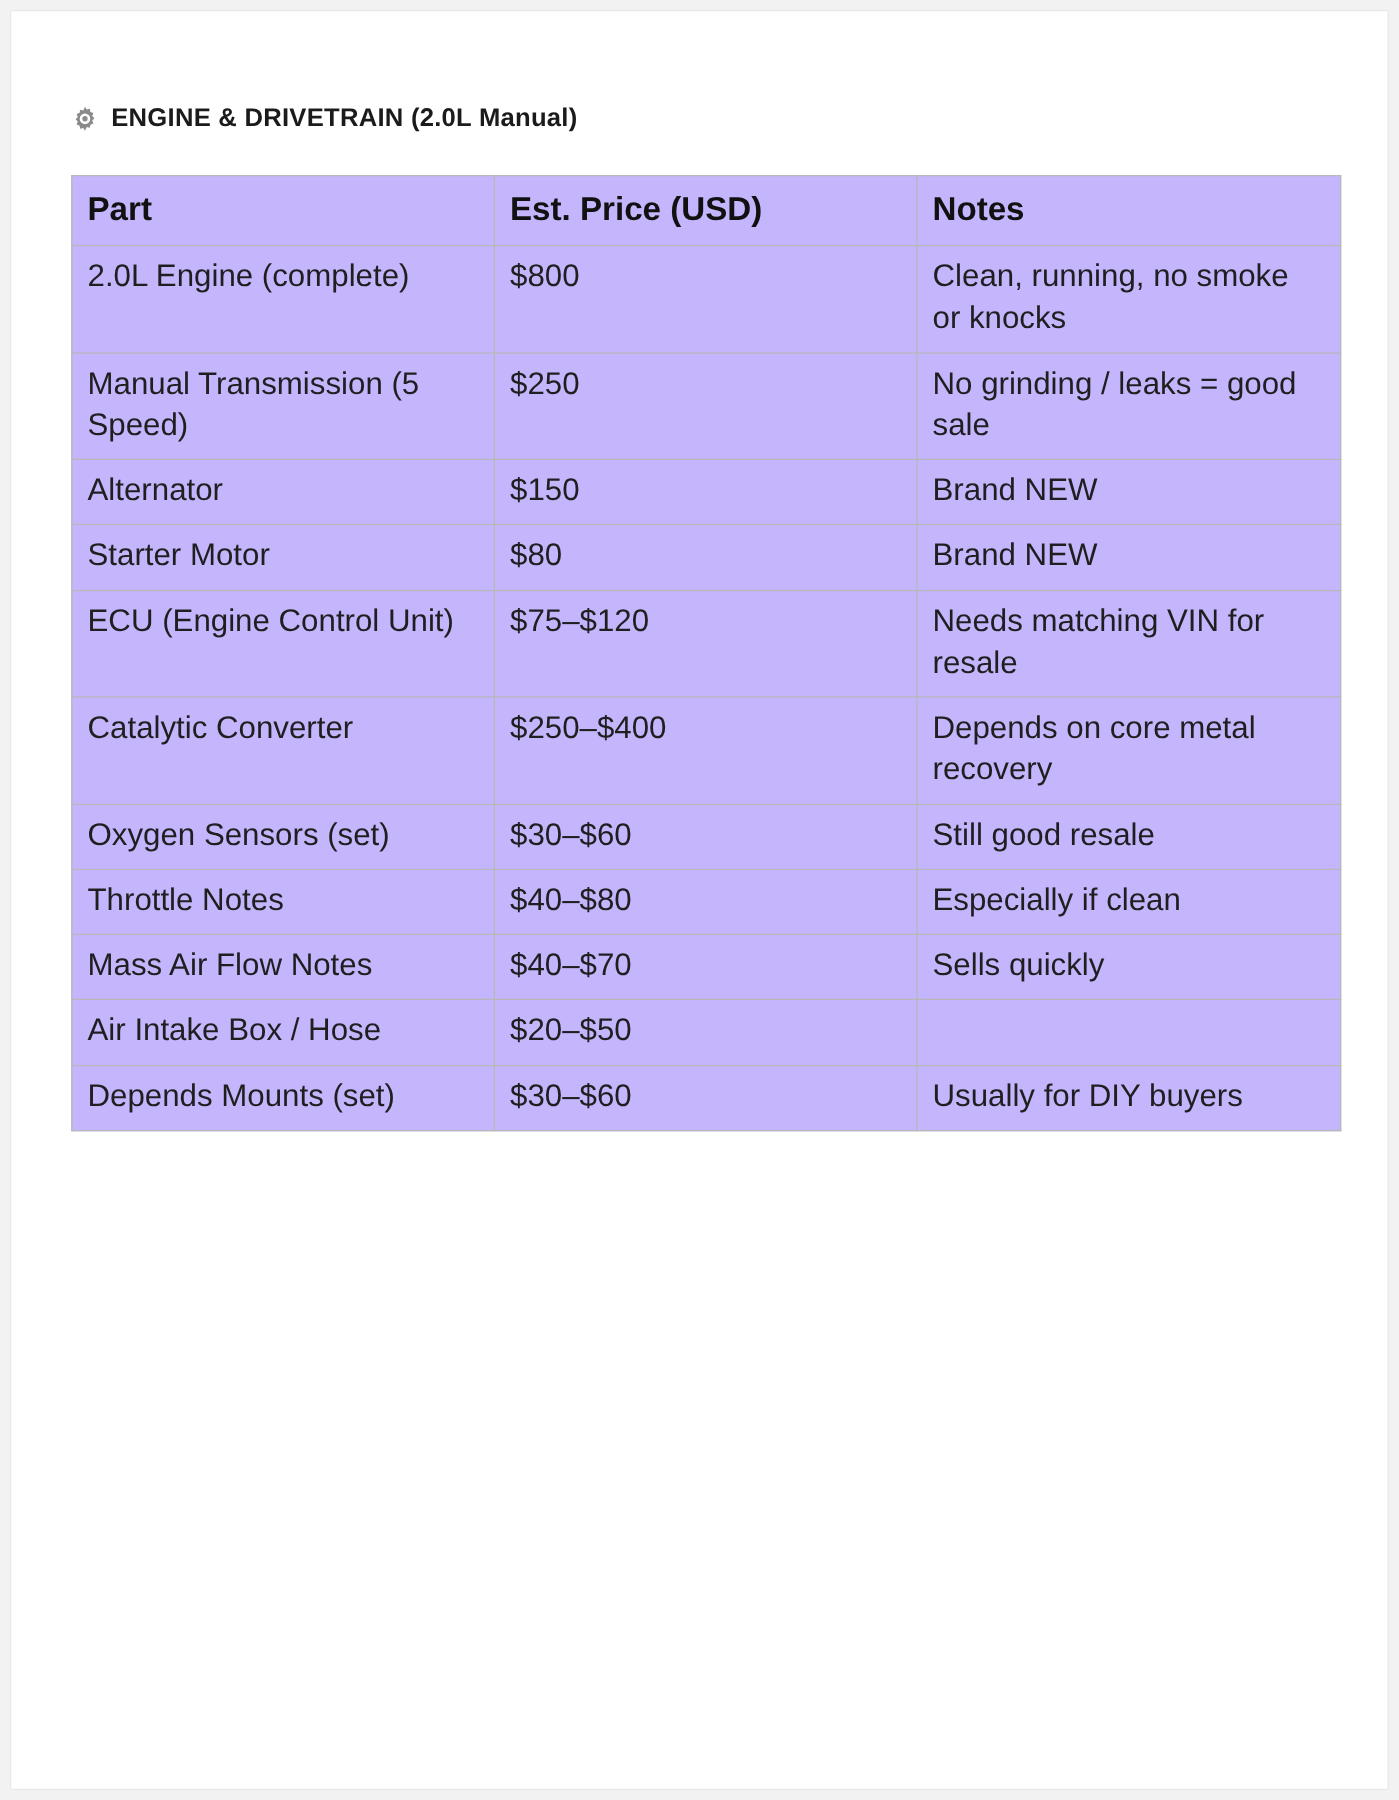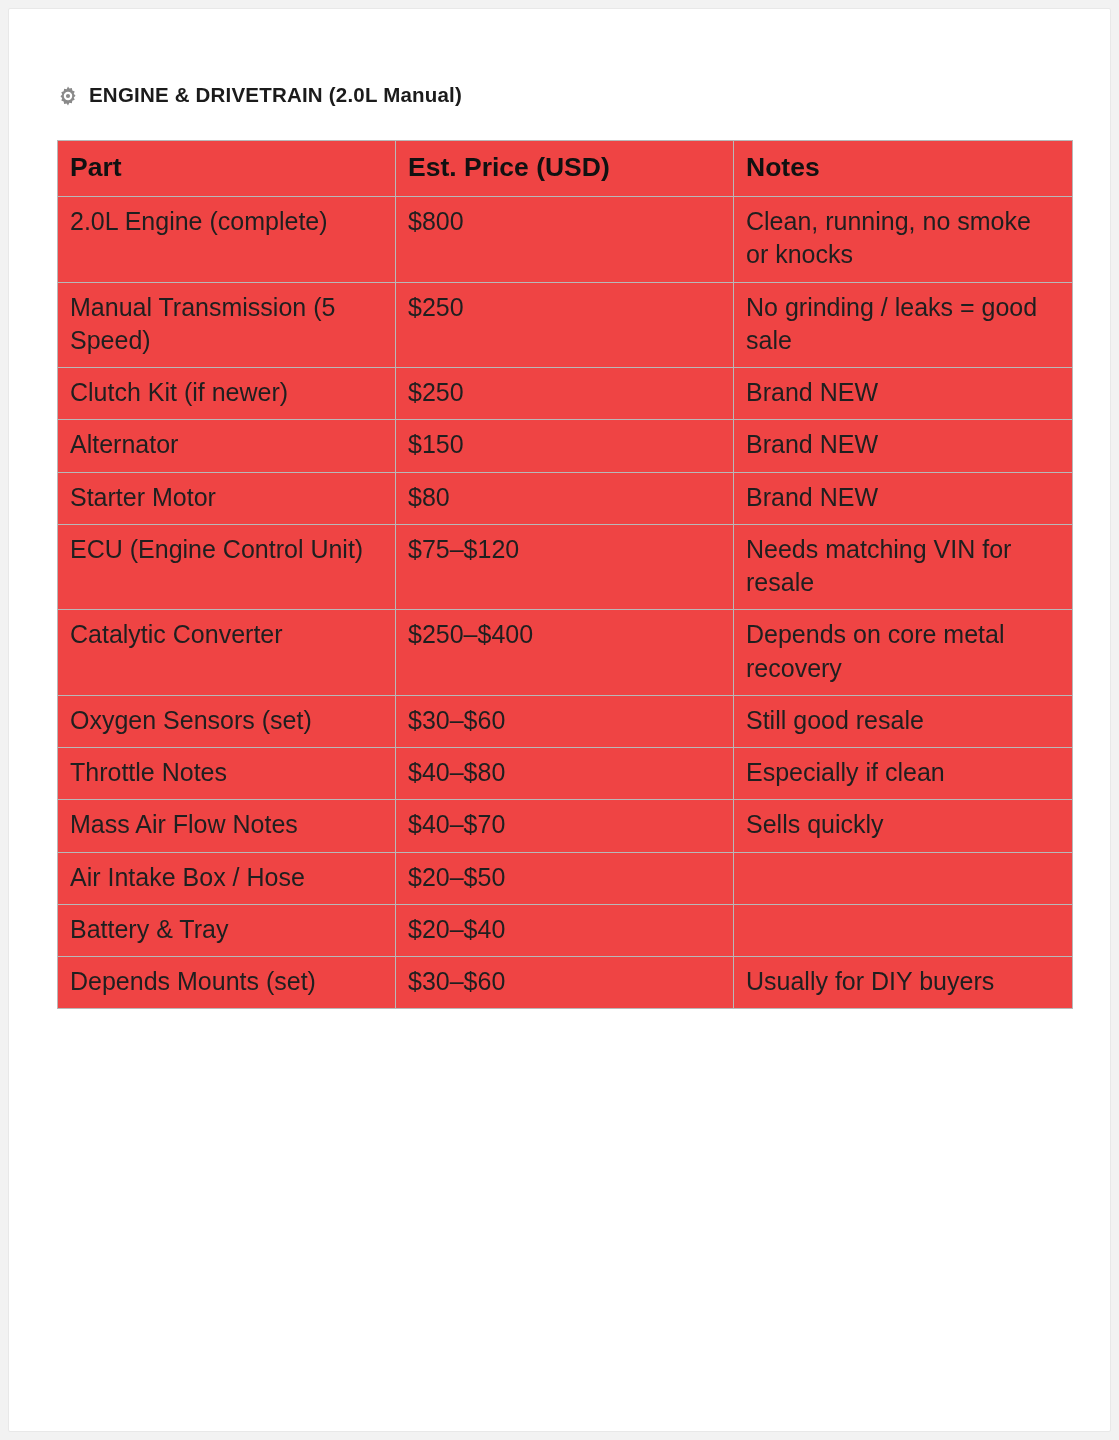--- a/index.html
+++ b/index.html
@@ -20,42 +20,42 @@
     width: 1103px;
     height: 1424px;
     background: #ffffff;
     box-sizing: border-box;
     border: 1px solid #e8e8e8;
     border-radius: 2px;
     overflow: hidden;
   }
   .section-heading {
     display: flex;
-    align-items: flex-end;
+    align-items: center;
     gap: 10px;
     margin: 74px 0 0 48px;
     font-size: 20.5px;
     font-weight: bold;
     color: #1b1b1b;
     letter-spacing: 0.2px;
   }
   .gear-icon {
     display: inline-block;
     width: 22px;
     height: 22px;
     position: relative;
     flex: 0 0 auto;
   }
   .gear-icon svg { display: block; }
   table.parts-table {
     border-collapse: collapse;
     margin: 33px 0 0 48px;
     width: 1015px;
     table-layout: fixed;
-    background: #ef4444;
+    background: #c4b5fd;
   }
   table.parts-table col.c1 { width: 338px; }
   table.parts-table col.c2 { width: 338px; }
   table.parts-table col.c3 { width: 339px; }
   table.parts-table th,
   table.parts-table td {
     border: 1px solid #b8b8b8;
     padding: 8px 12px 10px 12px;
     vertical-align: top;
     text-align: left;
@@ -108,25 +108,20 @@
         <td>2.0L Engine (complete)</td>
         <td>$800</td>
         <td>Clean, running, no smoke or knocks</td>
       </tr>
       <tr>
         <td>Manual Transmission (5 Speed)</td>
         <td>$250</td>
         <td>No grinding / leaks = good sale</td>
       </tr>
       <tr>
-        <td>Clutch Kit (if newer)</td>
-        <td>$250</td>
-        <td>Brand NEW</td>
-      </tr>
-      <tr>
         <td>Alternator</td>
         <td>$150</td>
         <td>Brand NEW</td>
       </tr>
       <tr>
         <td>Starter Motor</td>
         <td>$80</td>
         <td>Brand NEW</td>
       </tr>
       <tr>
@@ -153,25 +148,20 @@
         <td>Mass Air Flow Notes</td>
         <td>$40–$70</td>
         <td>Sells quickly</td>
       </tr>
       <tr>
         <td>Air Intake Box / Hose</td>
         <td>$20–$50</td>
         <td class="empty"></td>
       </tr>
       <tr>
-        <td>Battery &amp; Tray</td>
-        <td>$20–$40</td>
-        <td class="empty"></td>
-      </tr>
-      <tr>
         <td>Depends Mounts (set)</td>
         <td>$30–$60</td>
         <td>Usually for DIY buyers</td>
       </tr>
     </tbody>
   </table>
 
 </div>
 
 </body></html>

